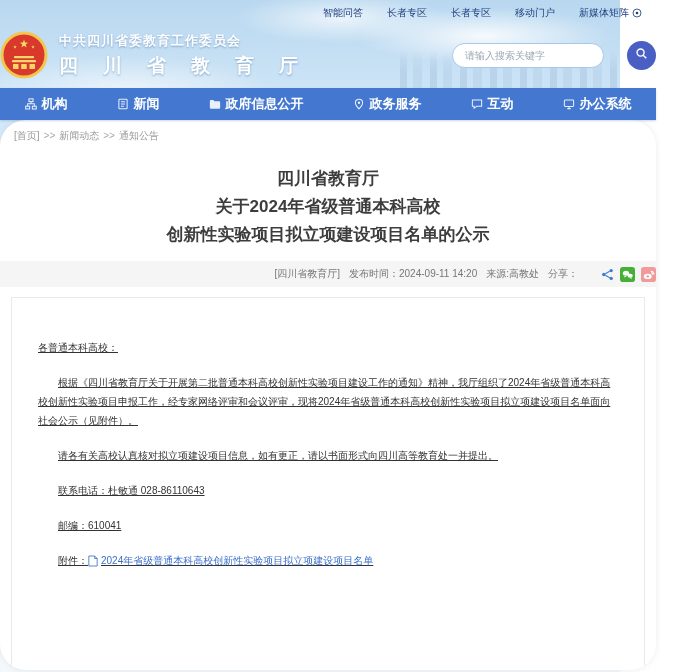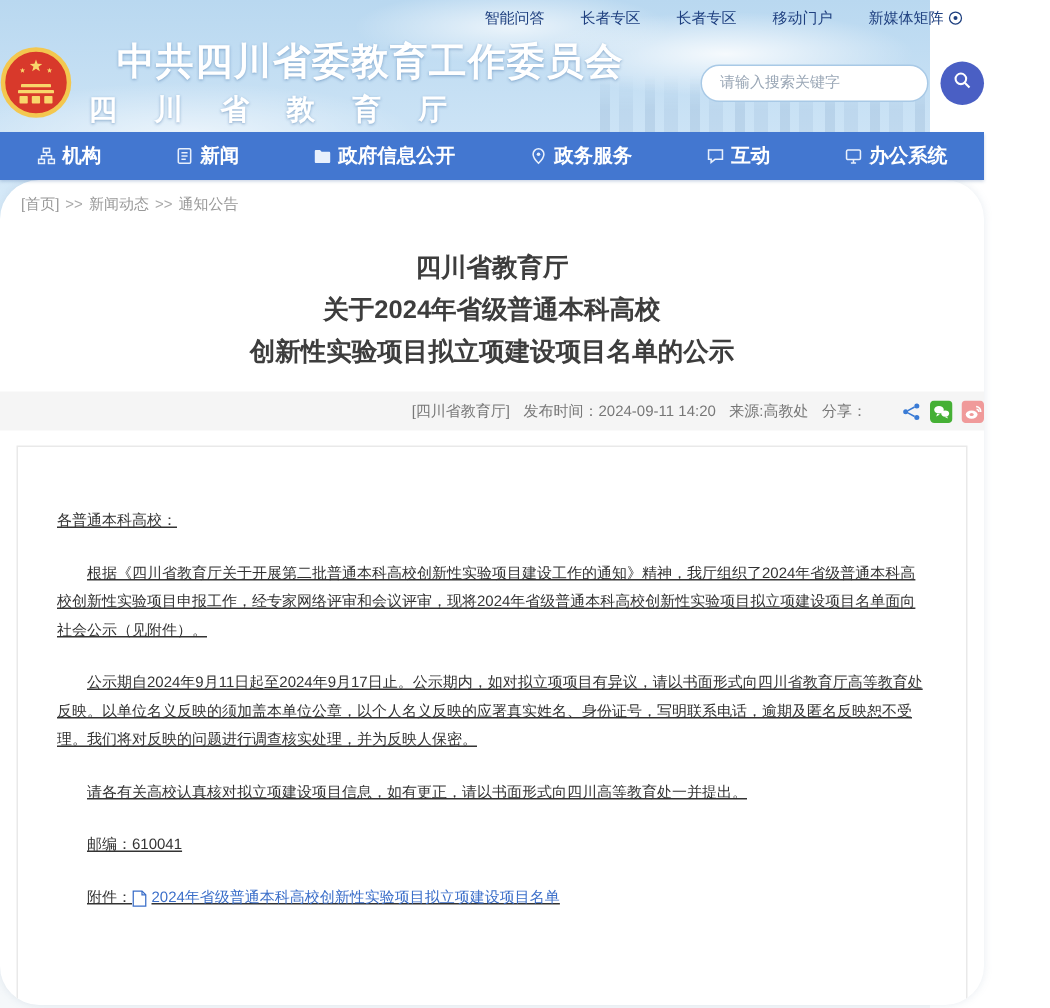--- a/index.html
+++ b/index.html
@@ -25,25 +25,25 @@
   
   .topbar { height:22px; display:flex; align-items:center; justify-content:flex-end; padding:0 14px; position:relative; z-index:2; }
   .toplink { font-size:10px; color:#1e3f7f; text-decoration:none; margin-left:24px; display:inline-flex; align-items:center; gap:3px; }
   .toplink .badge { color:#1e3f7f; display:inline-flex; }
 
   
   .header { height:66px; display:flex; align-items:center; justify-content:space-between; position:relative; z-index:2; }
   .brand { display:flex; align-items:center; gap:11px; }
   .emblem { width:48px; height:48px; flex:0 0 auto; }
   .brand-lines { display:flex; flex-direction:column; }
-  .org-line1 { font-size:25px; font-weight:bold; color:#fff; letter-spacing:1px;
-    text-shadow:0 1px 2px rgba(40,90,150,.45); white-space:nowrap;margin-left:19px; }
+  .org-line1 { font-size:13px; font-weight:bold; color:#fff; letter-spacing:1px;
+    text-shadow:0 1px 2px rgba(40,90,150,.45); white-space:nowrap; }
   .org-line2 { font-size:19px; font-weight:bold; color:#fff; letter-spacing:25px;
     text-shadow:0 1px 2px rgba(40,90,150,.45); white-space:nowrap; margin-top:3px; }
-  .search { display:flex; align-items:center; gap:8px; }
+  .search { display:flex; align-items:center; gap:23px; }
   .search input { width:152px; height:25px; border-radius:13px; border:1px solid #a8c9e6;
     padding:0 12px; font-size:10px; color:#333; background:#fff; outline:none;
     font-family:"Liberation Sans","DejaVu Sans",sans-serif; }
   .search input::placeholder { color:#9aa7b6; }
   .search-btn { width:29px; height:29px; border-radius:50%; border:none; cursor:pointer;
     background:var(--accent-blue,#4a5fc4); display:flex; align-items:center; justify-content:center; }
 
   
   .mainnav { height:32px; background:var(--nav-blue,#4377d0); display:flex; align-items:center;
     justify-content:space-around; position:relative; z-index:2;
@@ -248,22 +248,22 @@
               <path d="M10.4 4.2a4 4 0 013.3 3.9M10.7 6.2a2 2 0 011.7 2" fill="none" stroke="#fff" stroke-width="1.1"></path>
             </svg>
           </span>
         </span>
     </div>
 
     <div class="content-box">
       <div id="paragraphs">
           <p>各普通本科高校：</p>
           <p class="indent">根据《四川省教育厅关于开展第二批普通本科高校创新性实验项目建设工作的通知》精神，我厅组织了2024年省级普通本科高校创新性实验项目申报工作，经专家网络评审和会议评审，现将2024年省级普通本科高校创新性实验项目拟立项建设项目名单面向社会公示（见附件）。</p>
-          <p class="indent">公示期自2024年9月11日起至2024年9月17日止。公示期内，如对拟立项项目有异议，请以书面形式向四川省教育厅高等教育处反映。以单位名义反映的须加盖本单位公章，以个人名义反映的应署真实姓名、身份证号，写明联系电话，逾期及匿名反映恕不受理。我们将对反映的问题进行调查核实处理，并为反映人保密。</p>
           <p class="indent">请各有关高校认真核对拟立项建设项目信息，如有更正，请以书面形式向四川高等教育处一并提出。</p>
+          <p class="indent">联系电话：杜敏通 028-86110643</p>
           <p class="indent">邮编：610041</p>
         </div>
       <p class="attach-row">
         <span class="attach-label">附件：</span>
         <a class="attach-link" href="#">
           <span class="doc-ic">
               <svg viewBox="0 0 12 14" width="10" height="12">
                 <path d="M1 1h7l3 3v9H1z" fill="none" stroke="#3a6ec9"></path>
                 <path d="M8 1v3h3" fill="none" stroke="#3a6ec9"></path>
               </svg>

